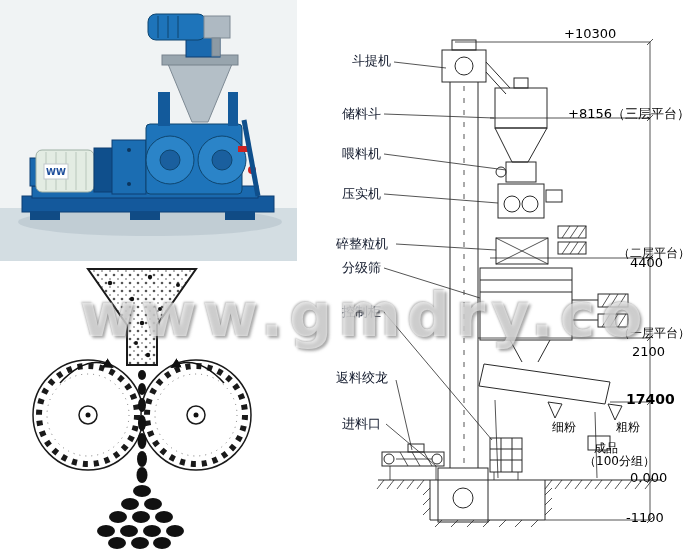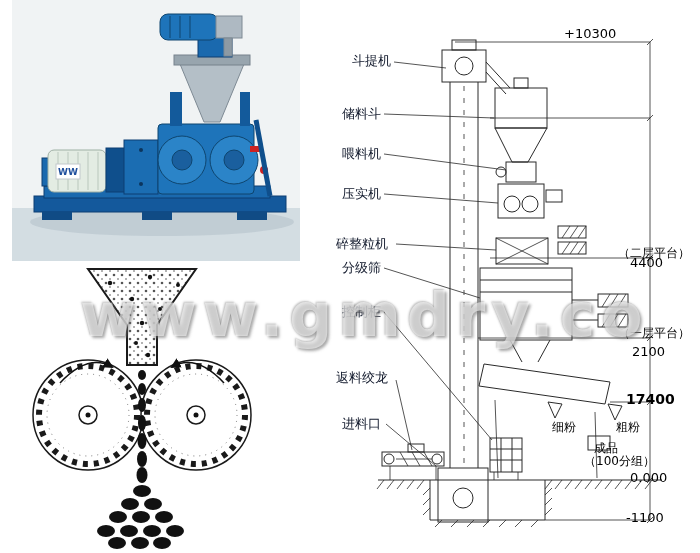--- a/index.html
+++ b/index.html
@@ -1,20 +1,20 @@
 <!DOCTYPE html>
 <html><head>
 <meta charset="utf-8">
 <style>
   *{margin:0;padding:0;box-sizing:border-box}
   html,body{background:#9a9a9a}
   body{font-family:"DejaVu Sans","Liberation Sans",sans-serif}
   .page{position:relative;width:700px;height:553px;background:#ffffff;overflow:hidden;margin:0 auto}
   .panel{position:absolute}
-  .photo-panel{left:12px;top:0;width:297px;height:261px;background:#f2f4f5}
+  .photo-panel{left:0;top:0;width:297px;height:261px;background:#f2f4f5}
   .roller-panel{left:0;top:265px;width:297px;height:288px;background:#ffffff}
   .schematic-panel{left:300px;top:0;width:400px;height:553px;background:#ffffff}
   .label{position:absolute;font-size:13px;color:#0f172a;white-space:nowrap;line-height:1.15}
   .elev{position:absolute;font-size:12px;color:#000;white-space:nowrap;line-height:1.15}
   .elev.big{font-size:13px}
   .elev.total{font-weight:bold;font-size:14px}
   .out{position:absolute;font-size:12px;color:#000;white-space:nowrap}
   .watermark-cn{position:absolute;left:116px;top:192px;font-size:84px;font-weight:bold;
     letter-spacing:52px;color:rgba(255,255,255,0.50);white-space:nowrap;pointer-events:none;
     text-shadow:2px 2px 3px rgba(110,110,110,0.55),-1px -1px 2px rgba(120,120,120,0.45);z-index:40}
@@ -296,20 +296,21 @@
   <div class="label" style="left:342px;top:107px">储料斗</div>
   <div class="label" style="left:342px;top:147px">喂料机</div>
   <div class="label" style="left:342px;top:187px">压实机</div>
   <div class="label" style="left:336px;top:237px">碎整粒机</div>
   <div class="label" style="left:342px;top:261px">分级筛</div>
   <div class="label" style="left:342px;top:305px">控制柜</div>
   <div class="label" style="left:336px;top:371px">返料绞龙</div>
   <div class="label" style="left:342px;top:417px">进料口</div>
 
   <div class="elev big" style="left:564px;top:27px">+10300</div>
+  <div class="elev big" style="left:568px;top:107px">+8156（三层平台）</div>
   <div class="elev" style="left:618px;top:247px">（二层平台）</div>
   <div class="elev big" style="left:630px;top:256px">4400</div>
   <div class="elev" style="left:618px;top:327px">（一层平台）</div>
   <div class="elev big" style="left:632px;top:345px">2100</div>
   <div class="elev total" style="left:626px;top:391px">17400</div>
   <div class="elev" style="left:584px;top:455px">（100分组）</div>
   <div class="elev big" style="left:630px;top:471px">0.000</div>
   <div class="elev big" style="left:626px;top:511px">-1100</div>
 
   <div class="out" style="left:552px;top:419px">细粉</div>

